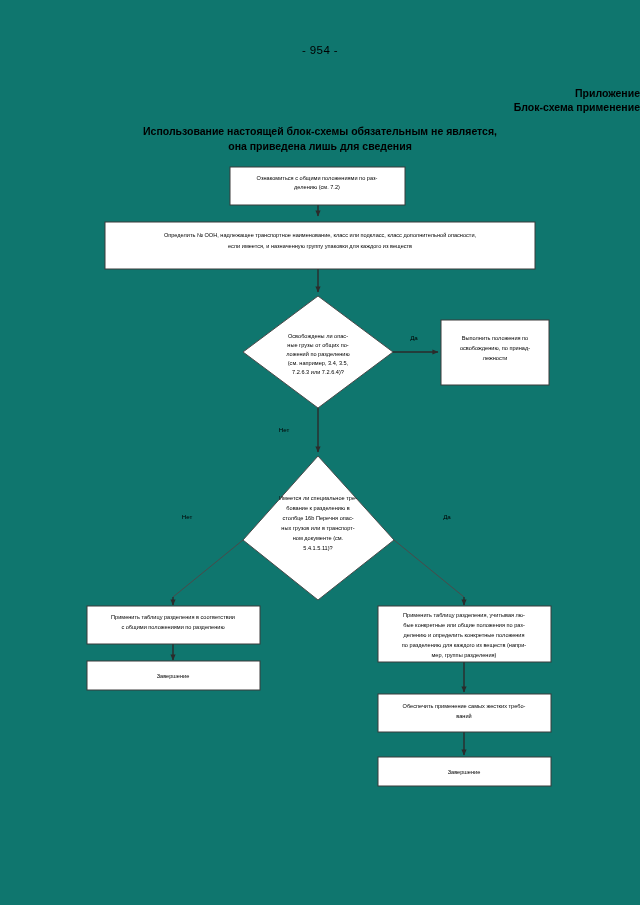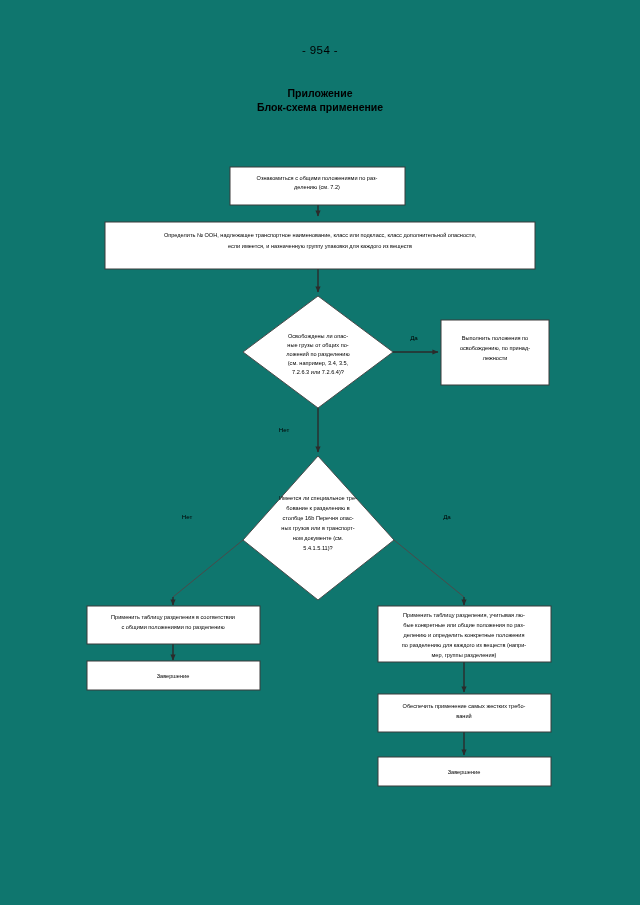--- a/index.html
+++ b/index.html
@@ -28,21 +28,21 @@
     width: 640px;
     text-align: center;
     font-size: 11.5px;
     letter-spacing: 0.4px;
   }
   .heading-block {
     position: absolute;
     top: 86px;
     left: 0;
     width: 640px;
-    text-align: center;
+    text-align: right;
   }
   .heading-line {
     font-size: 10.5px;
     font-weight: bold;
     line-height: 14px;
   }
   .subheading-block {
     position: absolute;
     top: 124px;
     left: 0;
@@ -99,20 +99,24 @@
 
 <div id="page">
 
   <div class="page-number">- 954 -</div>
 
   <div class="heading-block">
     <div class="heading-line">Приложение</div>
     <div class="heading-line">Блок-схема применение</div>
   </div>
 
+  <div class="subheading-block">
+    <div class="subheading-line">Использование настоящей блок-схемы обязательным не является,</div>
+    <div class="subheading-line">она приведена лишь для сведения</div>
+  </div>
 
   <svg class="flow" viewBox="0 0 640 905">
     <defs>
       <marker id="arrow" markerWidth="7" markerHeight="7" refX="5.6" refY="3" orient="auto" markerUnits="userSpaceOnUse">
         <path d="M0,0.4 L6,3 L0,5.6 z" fill="#2b2b2b"></path>
       </marker>
     </defs>
 
     <g>
       <line class="conn" x1="318" y1="205" x2="318" y2="216" marker-end="url(#arrow)"></line>

